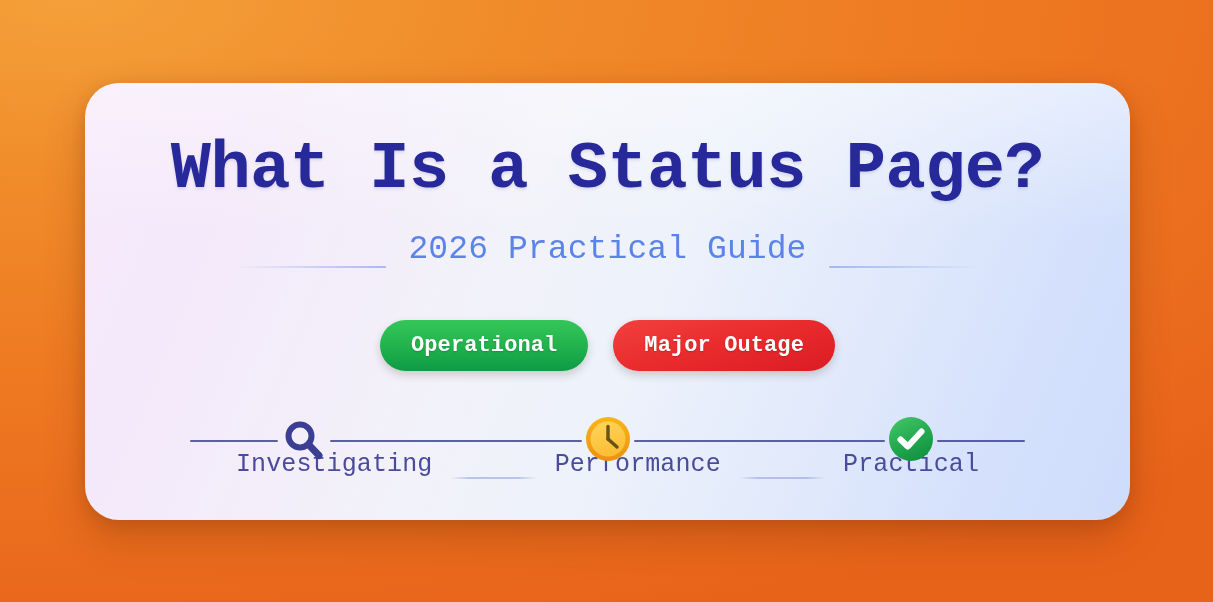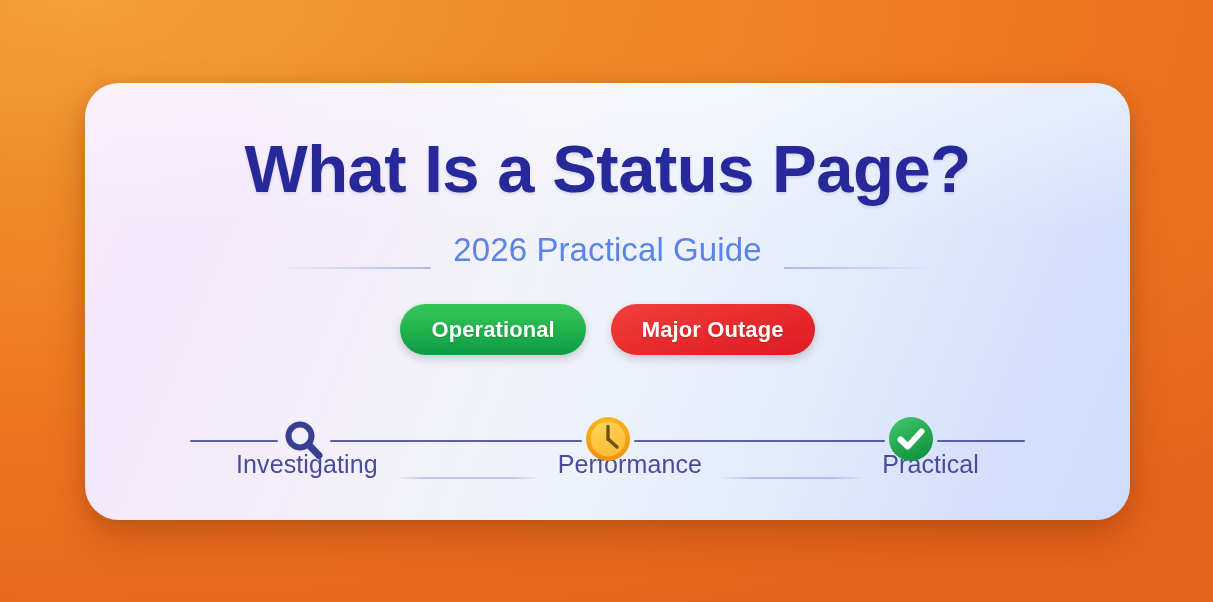--- a/index.html
+++ b/index.html
@@ -54,20 +54,21 @@
     border-radius: 34px;
     background: linear-gradient(180deg, rgba(255,255,255,0.38) 0%, rgba(255,255,255,0.0) 34%);
     pointer-events: none;
   }
 
   .card-inner {
     position: relative;
     z-index: 2;
     width: 100%;
     height: 100%;
+    font-family: Liberation Mono, monospace;
   }
 
   
   .title {
     position: absolute;
     top: 52px;
     left: 0;
     width: 100%;
     text-align: center;
     font-size: 67px;
@@ -105,21 +106,21 @@
     font-size: 33px;
     font-weight: normal;
     color: #5C84E8;
     white-space: nowrap;
     letter-spacing: 0.1px;
   }
 
   
   .badges {
     position: absolute;
-    top: 221px;
+    top: 237px;
     left: 0;
     width: 100%;
     display: flex;
     justify-content: center;
     align-items: center;
     gap: 25px;
   }
   .badge {
     height: 51px;
     display: flex;

